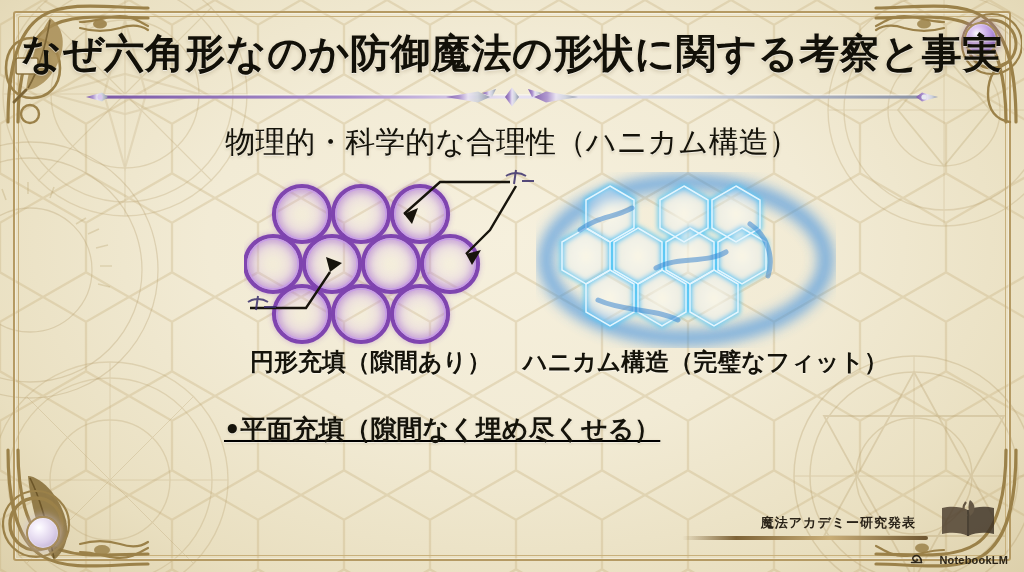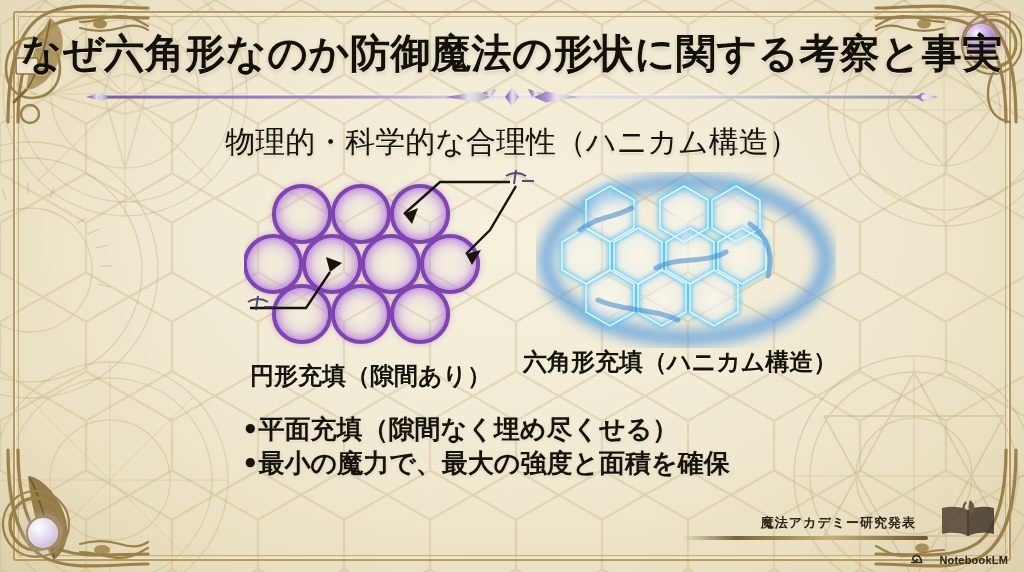--- a/index.html
+++ b/index.html
@@ -93,25 +93,25 @@
   .dia svg{ display:block; }
 
   
   .captions{ position:absolute; left:0; right:0; top:346px; height:34px; }
   .cap{
     position:absolute; font-size:24px; font-weight:700; color:#15130a;
     font-family:"DejaVu Serif","Liberation Serif",serif;
     text-shadow:0 1px 0 rgba(255,255,255,.5);
     white-space:nowrap;
   }
-  .cap-left{ left:250px;margin-top:14px; }
+  .cap-left{ left:250px; }
   .cap-right{ left:523px; }
 
   
-  .bullets{ position:absolute; left:242px; top:412px; }
+  .bullets{ position:absolute; left:224px; top:412px;text-decoration:underline; }
   .bline{
     font-size:26px; font-weight:700; color:#15130a; line-height:34px;
     font-family:"DejaVu Serif","Liberation Serif",serif;
     text-shadow:0 1px 0 rgba(255,255,255,.5), 0 1px 3px rgba(90,70,30,.18);
     white-space:nowrap;
   }
 
   
   .footer-label{
     position:absolute; right:108px; bottom:40px;
@@ -473,26 +473,25 @@
           <path d="M120 96 C142 84 170 92 190 80"></path>
           <path d="M62 128 C88 140 118 136 142 148"></path>
           <path d="M214 52 C232 64 238 86 232 104"></path>
         </g>
       </svg>
     </div>
   </div>
 
   <div class="captions">
     <div class="cap cap-left">円形充填（隙間あり）</div>
-    <div class="cap cap-right">六角形充填（ハニカム構造）</div>
+    <div class="cap cap-right">ハニカム構造（完璧なフィット）</div>
   </div>
 
   <div class="bullets">
     <div class="bline">•平面充填（隙間なく埋め尽くせる）</div>
-    <div class="bline">•最小の魔力で、最大の強度と面積を確保</div>
   </div>
 
   <div class="footer-label">魔法アカデミー研究発表</div>
   <div class="footer-rule"></div>
 
   <div class="nb-logo">
     <svg width="76" height="44" viewBox="0 0 76 44">
       <g opacity=".82">
         <path d="M38 12 C30 8 20 8 12 10 L12 36 C20 34 30 34 38 38 Z" fill="#4b3d2e"></path>
         <path d="M38 12 C46 8 56 8 64 10 L64 36 C56 34 46 34 38 38 Z" fill="#3c3125"></path>

